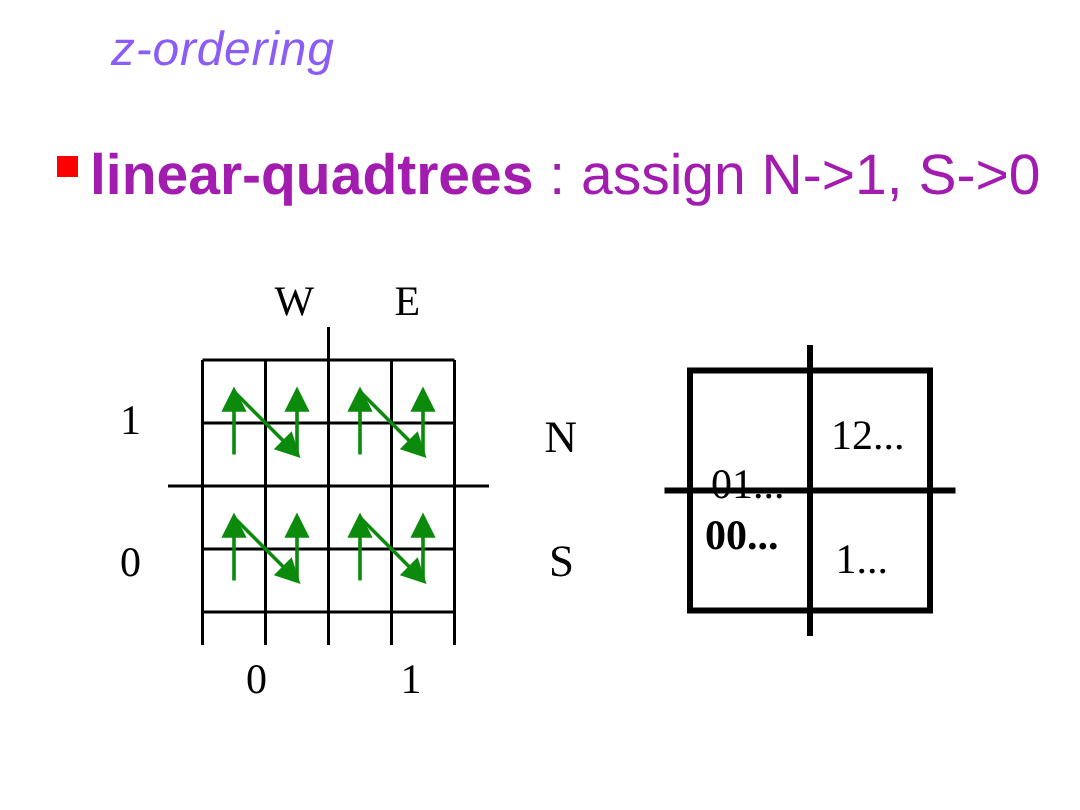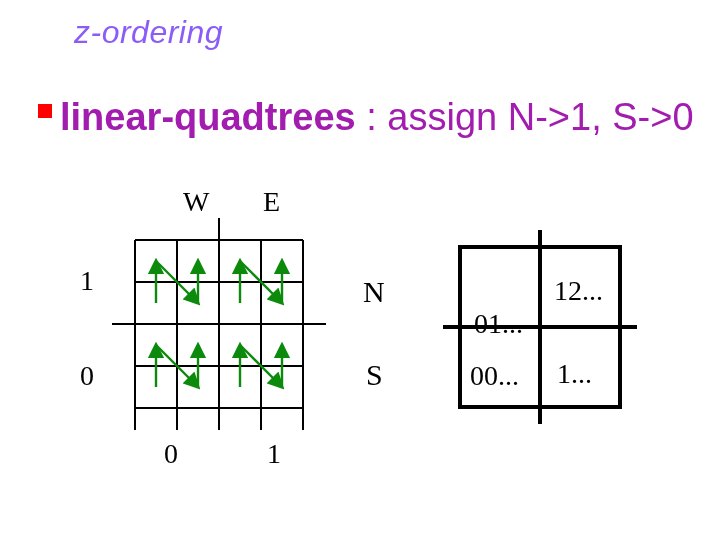--- a/index.html
+++ b/index.html
@@ -73,21 +73,21 @@
   .ns.n { left: 363px; top: 275px; }
   .ns.s { left: 366px; top: 358px; }
 
   .cell {
     position: absolute;
     font-size: 28px;
     font-family: "Times New Roman", Times, serif;
   }
   .cell.tl { left: 474px; top: 275px; margin-top: 33px; }
   .cell.tr { left: 554px; top: 275px; }
-  .cell.bl { left: 470px; top: 360px; }
+  .cell.bl { left: 470px; top: 342px; font-weight: bold; }
   .cell.br { left: 557px; top: 358px; }
 
   svg.diagram {
     position: absolute;
     left: 0;
     top: 0;
     width: 720px;
     height: 540px;
   }
 </style>

